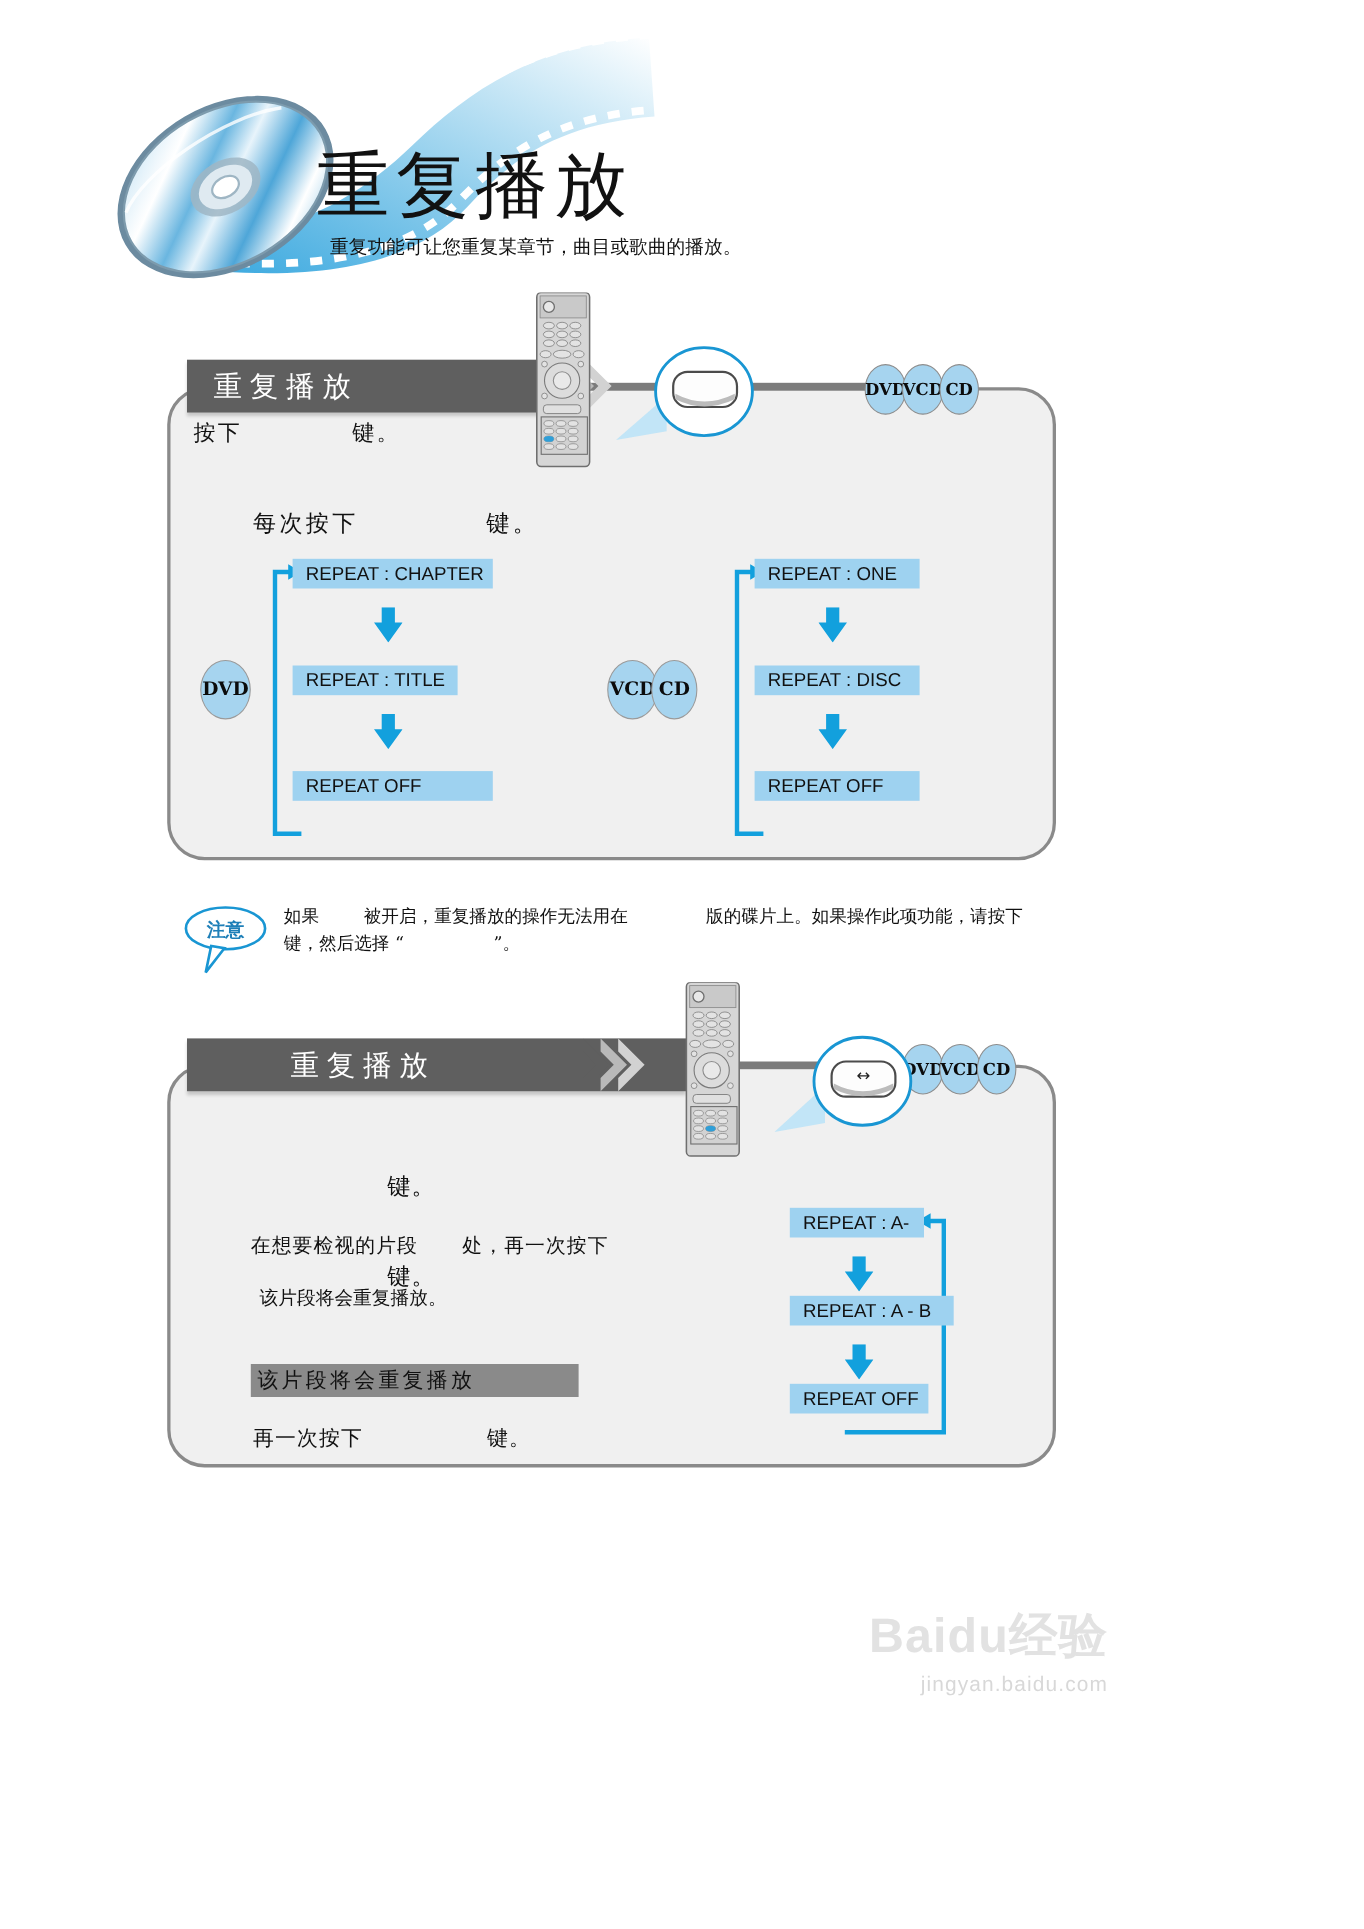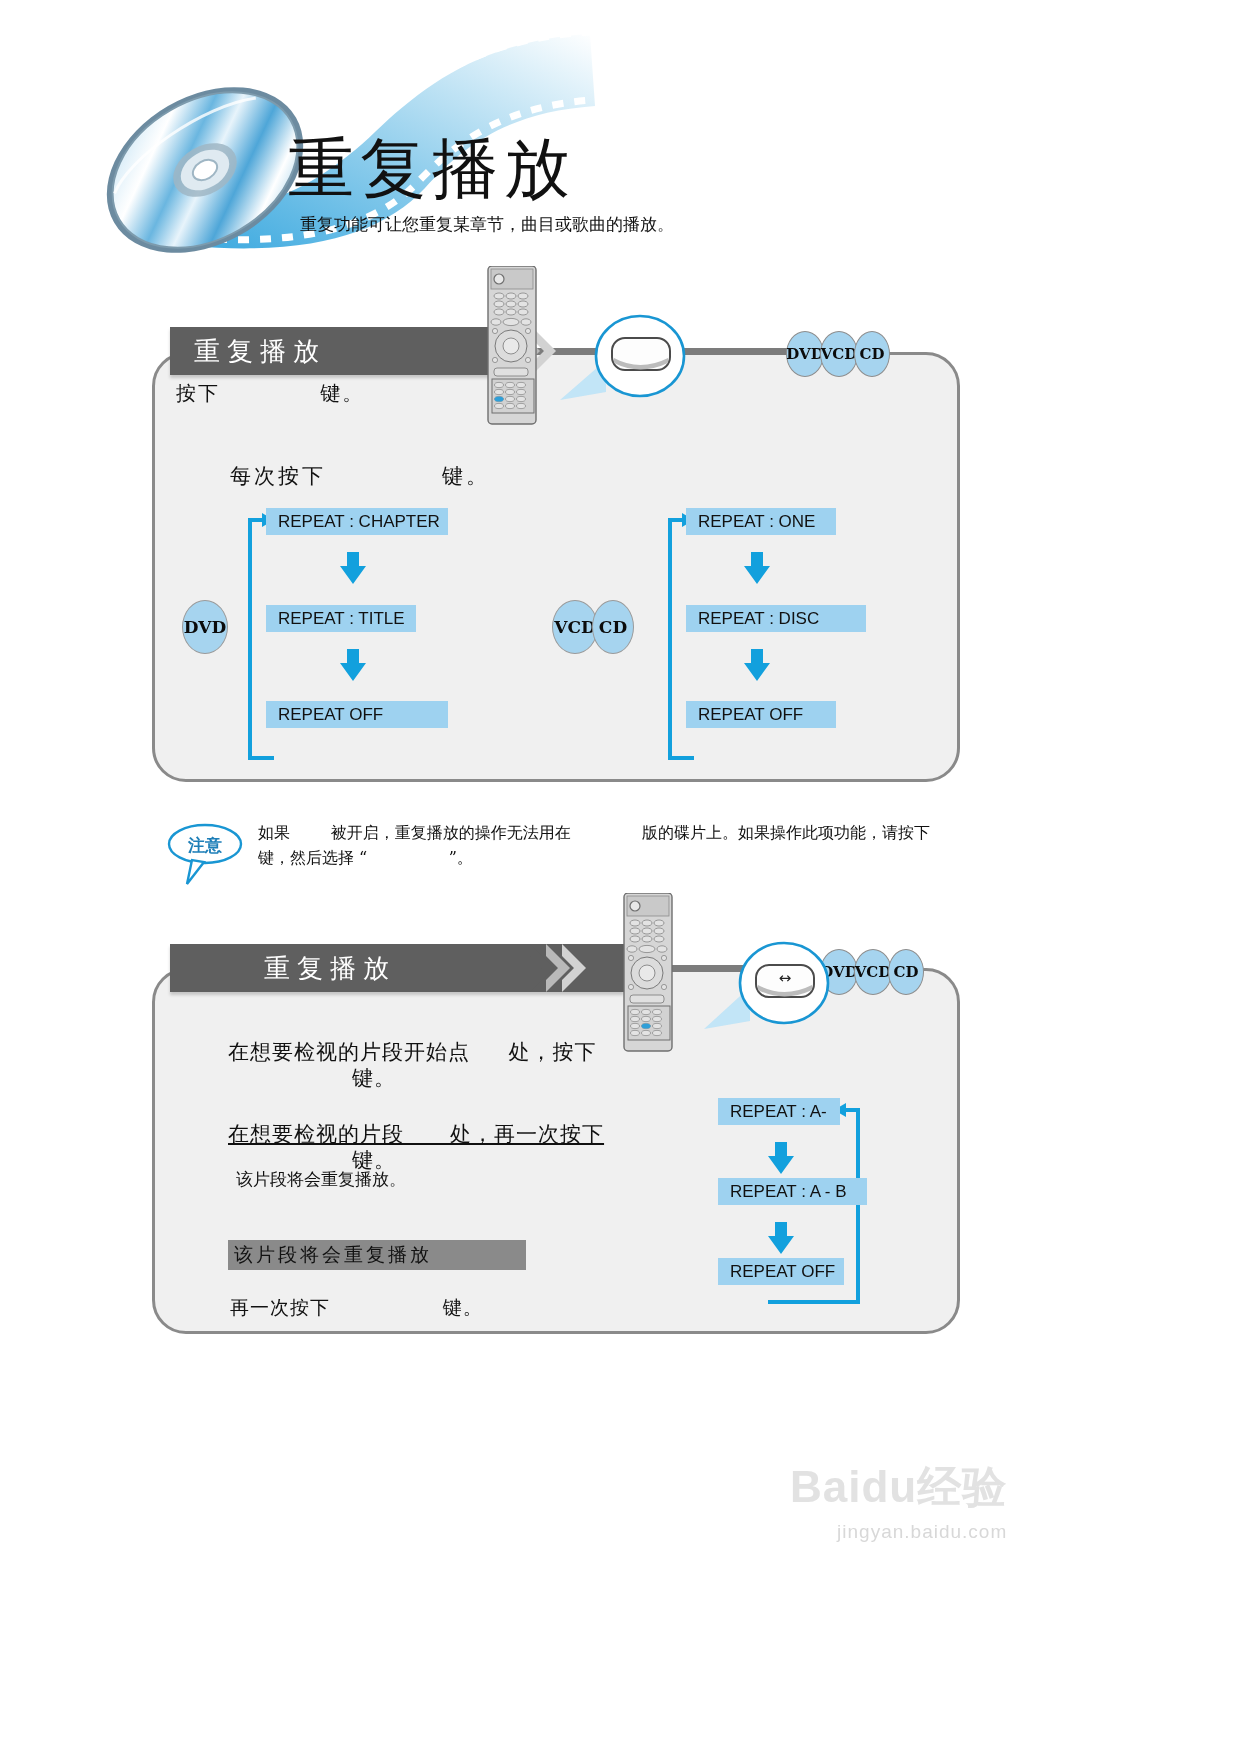--- a/index.html
+++ b/index.html
@@ -90,21 +90,21 @@
   .cn-text{
     position:absolute;
     font-family:"DejaVu Serif", serif;
     color:#111;white-space:pre;
   }
   #p1-line1{left:176px;top:380px;font-size:20px;letter-spacing:2px;}
   #p1-line2{left:230px;top:462px;font-size:21px;letter-spacing:3px;}
 
   #p2-line1{left:228px;top:1038px;font-size:21px;letter-spacing:1px;}
   #p2-line1b{left:352px;top:1064px;font-size:21px;letter-spacing:1px;}
-  #p2-line2{left:228px;top:1120px;font-size:21px;letter-spacing:1px;text-decoration:underline;}
+  #p2-line2{left:228px;top:1120px;font-size:18px;letter-spacing:1px;}
   #p2-line2b{left:352px;top:1146px;font-size:21px;letter-spacing:1px;}
   #p2-line3{left:236px;top:1168px;font-size:17px;letter-spacing:0px;}
   #p2-line5{left:230px;top:1295px;font-size:19px;letter-spacing:1px;}
 
   .subbar{
     position:absolute;left:228px;top:1240px;width:298px;height:30px;
     background:#8a8a8a;display:flex;align-items:center;padding-left:6px;
     box-sizing:border-box;
     font-family:"DejaVu Serif", serif;font-size:19px;letter-spacing:3px;color:#111;
   }
@@ -302,21 +302,21 @@
 
   <div class="flow" id="flow-vcdcd">
     <svg class="loop" style="left:0px;top:6px;" width="34" height="266">
       <path d="M28,14 L10,14 L10,252 L100,252" fill="none" stroke="#12a0dd" stroke-width="4"></path>
       <path d="M22,7 L34,14 L22,21 Z" fill="#12a0dd"></path>
     </svg>
     <div class="flowbox" style="left:26px;top:8px;width:150px;">REPEAT : ONE</div>
     <svg class="arrow-down" style="left:84px;top:52px;" width="26" height="32">
       <path d="M7,0 L19,0 L19,14 L26,14 L13,32 L0,14 L7,14 Z" fill="#12a0dd"></path>
     </svg>
-    <div class="flowbox" style="left:26px;top:105px;width:180px;">REPEAT : DISC</div>
+    <div class="flowbox" style="left:26px;top:105px;width:150px;">REPEAT : DISC</div>
     <svg class="arrow-down" style="left:84px;top:149px;" width="26" height="32">
       <path d="M7,0 L19,0 L19,14 L26,14 L13,32 L0,14 L7,14 Z" fill="#12a0dd"></path>
     </svg>
     <div class="flowbox" style="left:26px;top:201px;width:150px;">REPEAT OFF</div>
   </div>
 
   <svg class="note-bubble" width="78" height="70">
     <ellipse cx="39" cy="26" rx="36" ry="19" fill="#ffffff" stroke="#1996d3" stroke-width="2.4"></ellipse>
     <path d="M26,42 L21,66 L38,44 Z" fill="#ffffff" stroke="#1996d3" stroke-width="2.4"></path>
     <text x="39" y="33" text-anchor="middle" font-family="DejaVu Serif, serif" font-size="17" font-weight="bold" fill="#1e7fb8">注意</text>
@@ -388,21 +388,20 @@
   </svg>
 
   <svg class="callout" id="callout-2" width="130" height="110">
     <path d="M0,94 L46,52 L46,86 Z" fill="#bfe4f7" opacity="0.95"></path>
     <ellipse cx="80" cy="48" rx="44" ry="40" fill="#ffffff" stroke="#1996d3" stroke-width="2.6"></ellipse>
     <rect x="52" y="30" width="58" height="32" rx="13" fill="#fdfdfd" stroke="#4b4b4b" stroke-width="2"></rect>
     <path d="M54,50 Q80,64 108,50 L108,55 Q80,68 54,55 Z" fill="#bcbcbc"></path>
     <text x="81" y="48" text-anchor="middle" font-family="DejaVu Sans, sans-serif" font-size="15" fill="#222">↔</text>
   </svg>
 
-  <div class="cn-text" id="p2-line1">在想要检视的片段开始点     处，按下</div>
   <div class="cn-text" id="p2-line1b">键。</div>
   <div class="cn-text" id="p2-line2">在想要检视的片段      处，再一次按下</div>
   <div class="cn-text" id="p2-line2b">键。</div>
   <div class="cn-text" id="p2-line3">该片段将会重复播放。</div>
 
   <div class="subbar">该片段将会重复播放</div>
 
   <div class="cn-text" id="p2-line5">再一次按下                键。</div>
 
   <div class="flow" id="flow-ab">

